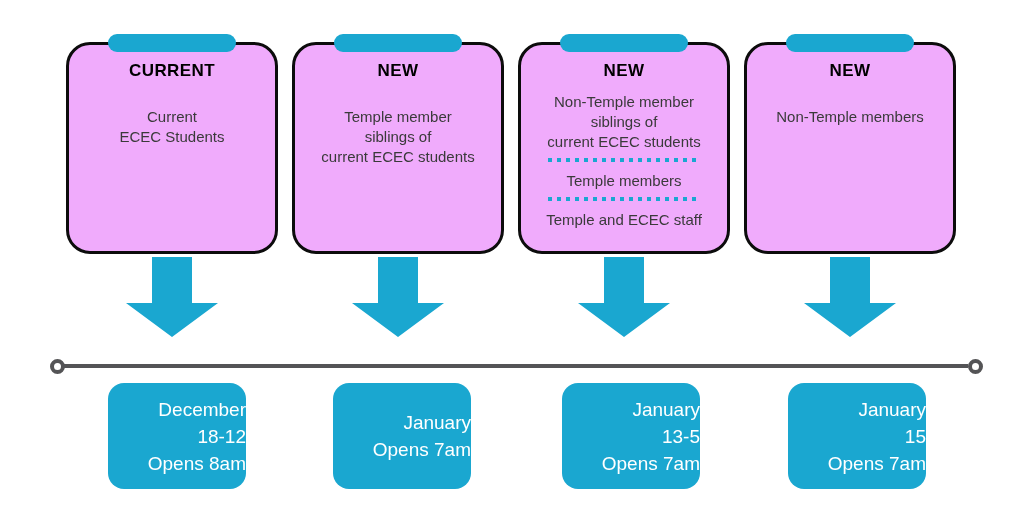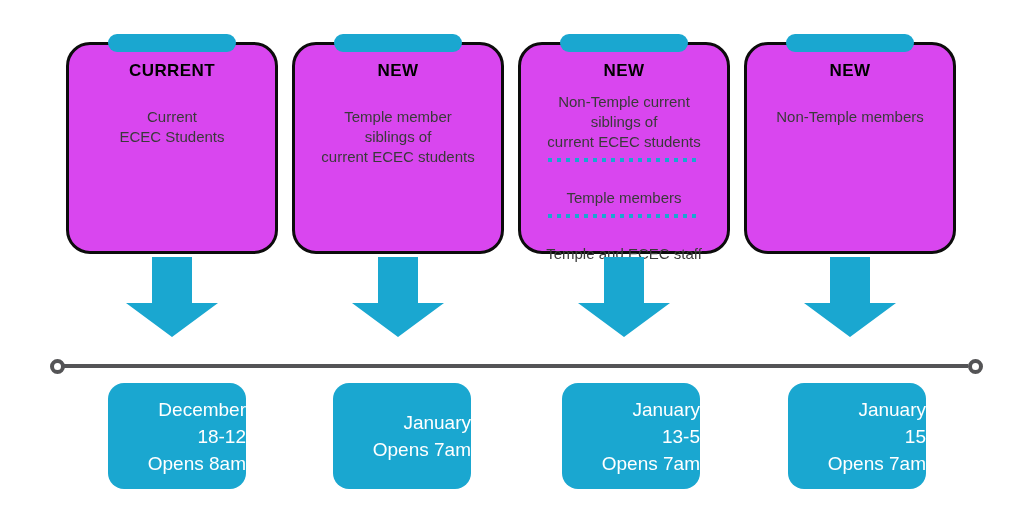--- a/index.html
+++ b/index.html
@@ -3,42 +3,42 @@
 <meta charset="utf-8">
 <style>
   html,body{margin:0;padding:0;background:#ffffff;}
   .canvas{
     position:relative;width:1024px;height:516px;background:#ffffff;
     font-family:"Liberation Sans", sans-serif;overflow:hidden;
   }
   
   .card{
     position:absolute;top:42px;width:212px;height:212px;box-sizing:border-box;
-    background:#d946ef;border:3.5px solid #0c0c0c;border-radius:24px;
+    background:#f0abfc;border:3.5px solid #0c0c0c;border-radius:24px;
   }
   .card.c1{left:66px}.card.c2{left:292px}.card.c3{left:518px}.card.c4{left:744px}
   
   .pill{
     position:absolute;top:34px;width:128px;height:18px;border-radius:10px;
     background:#1aa7d0;z-index:2;
   }
   .pill.p1{left:108px}.pill.p2{left:334px}.pill.p3{left:560px}.pill.p4{left:786px}
   .card-header{
     margin-top:16px;text-align:center;font-size:17px;font-weight:800;
     color:#000000;letter-spacing:.4px;
   }
   .card-body{
     margin-top:26px;text-align:center;font-size:15px;line-height:20px;color:#3a3a3a;
   }
   .card.c3 .card-body{margin-top:11px;}
   .dotted{
     height:4px;width:152px;margin:6px auto 0;
     background:repeating-linear-gradient(to right,#1aa7d0 0 4px,transparent 4px 9px);
   }
-  .sect{margin-top:26px;}
+  .sect{margin-top:9px;}
   
   .arrow{position:absolute;top:257px;width:96px;height:80px;}
   .arrow.a1{left:124px}.arrow.a2{left:350px}.arrow.a3{left:576px}.arrow.a4{left:802px}
   
   .timeline-line{position:absolute;left:64px;top:364px;width:904px;height:4px;background:#545456;}
   .endpoint{
     position:absolute;top:359px;width:15px;height:15px;box-sizing:border-box;
     border:4px solid #545456;border-radius:50%;background:#ffffff;
   }
   .endpoint.left{left:50px}.endpoint.right{left:968px}
@@ -73,21 +73,21 @@
     <div class="card-body">
       <div>Temple member</div>
       <div>siblings of</div>
       <div>current ECEC students</div>
     </div>
   </div>
 
   <div class="card c3">
     <div class="card-header">NEW</div>
     <div class="card-body">
-      <div>Non-Temple current</div>
+      <div>Non-Temple member</div>
       <div>siblings of</div>
       <div>current ECEC students</div>
       <div class="dotted"></div>
       <div class="sect">Temple members</div>
       <div class="dotted"></div>
       <div class="sect">Temple and ECEC staff</div>
     </div>
   </div>
 
   <div class="card c4">

